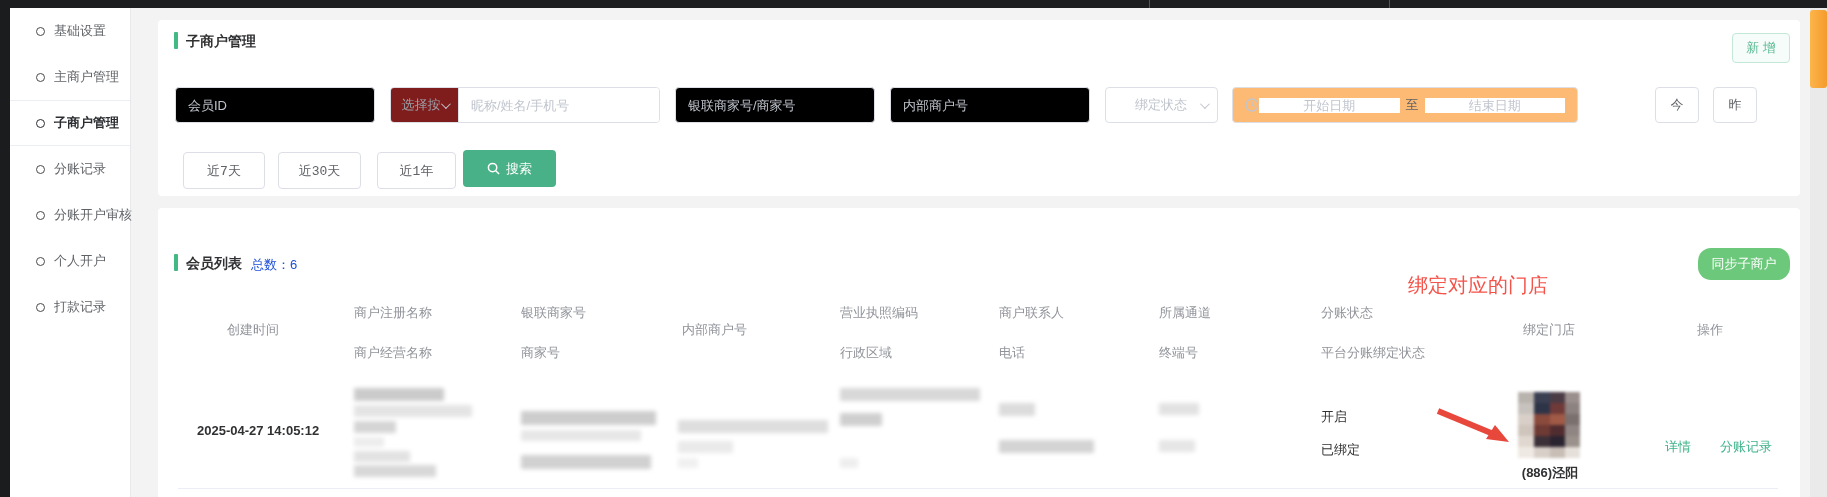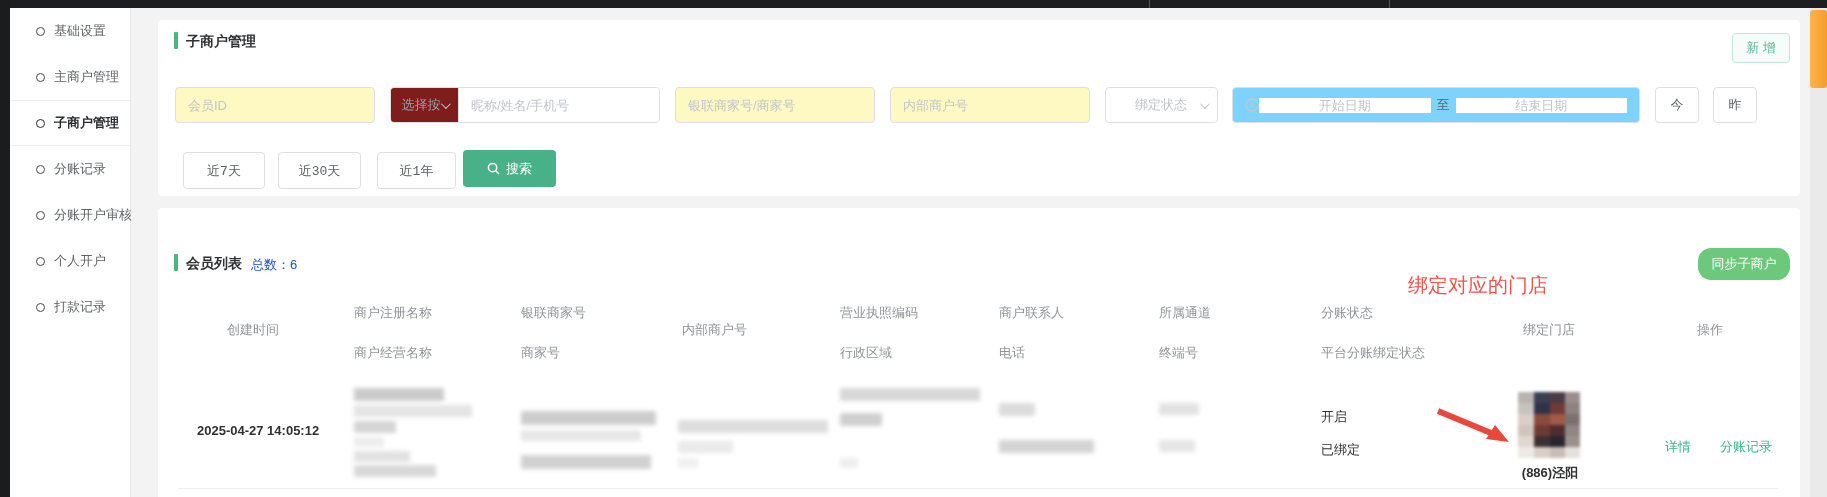--- a/index.html
+++ b/index.html
@@ -24,36 +24,36 @@
   
   .card { position:absolute; left:158px; width:1642px; background:#fff; border-radius:4px; }
   #card-filters { top:20px; height:176px; }
   #card-list { top:208px; height:300px; }
 
   .panel-bar { position:absolute; width:4px; height:17px; background:#42b983; border-radius:1px; }
   .panel-title { position:absolute; font-size:14px; font-weight:bold; color:#303133; }
 
   
   .inp { position:absolute; top:67px; height:36px; border:1px solid #dcdfe6; border-radius:4px;
-         font-size:13px; color:#606266; padding:0 12px; outline:none; background:#fef9c3; }
+         font-size:13px; color:#606266; padding:0 12px; outline:none; background:#000000; }
   .inp::placeholder { color:#c0c5cd; }
   .fakesel { position:absolute; top:67px; height:36px; border:1px solid #dcdfe6; border-radius:4px;
          background:#fff; display:flex; align-items:center; justify-content:space-between;
          padding:0 10px 0 29px; font-size:13px; color:#bfc4cc; cursor:pointer; }
   .chev { width:7px; height:7px; border-right:1.4px solid #c0c4cc; border-bottom:1.4px solid #c0c4cc;
          transform:rotate(45deg) translateY(-2px); flex:0 0 auto; }
   .combo { position:absolute; top:67px; height:36px; border:1px solid #dcdfe6; border-radius:4px;
          display:flex; overflow:hidden; background:#fff; }
   .combo .sel { width:95px; background:#7f1d1d; border-right:1px solid #dcdfe6; display:flex;
          align-items:center; justify-content:center; font-size:13px; color:#9aa0a9; cursor:pointer; }
   .combo input { border:none; height:100%; flex:1; padding:0 12px; font-size:13px; outline:none; }
   .combo input::placeholder { color:#c0c5cd; }
 
-  .daterange { position:absolute; top:67px; left:1074px; width:408px; height:36px; border:1px solid #dcdfe6;
-         border-radius:4px; display:flex; align-items:center; padding:0 12px; background:#7dd3fc; }
+  .daterange { position:absolute; top:67px; left:1074px; width:346px; height:36px; border:1px solid #dcdfe6;
+         border-radius:4px; display:flex; align-items:center; padding:0 12px; background:#fdba74; }
   .daterange input { border:none; outline:none; flex:1; text-align:center; font-size:13px; min-width:0; }
   .daterange input::placeholder { color:#c0c5cd; }
   .daterange .sep { font-size:13px; color:#606266; padding:0 6px; }
 
   .btn-plain { position:absolute; height:36px; border:1px solid #dcdfe6; border-radius:4px; background:#fff;
          color:#5f6266; font-size:13px; display:flex; align-items:center; justify-content:center; cursor:pointer; }
   .row2 .btn-plain { top:132px; height:37px;font-family:Liberation Mono, monospace; }
   .btn-search { position:absolute; top:130px; left:305px; width:93px; height:37px; background:#48b187;
          border:none; border-radius:4px; color:#fff; font-size:13px; display:flex; align-items:center;
          justify-content:center; gap:6px; cursor:pointer; }

